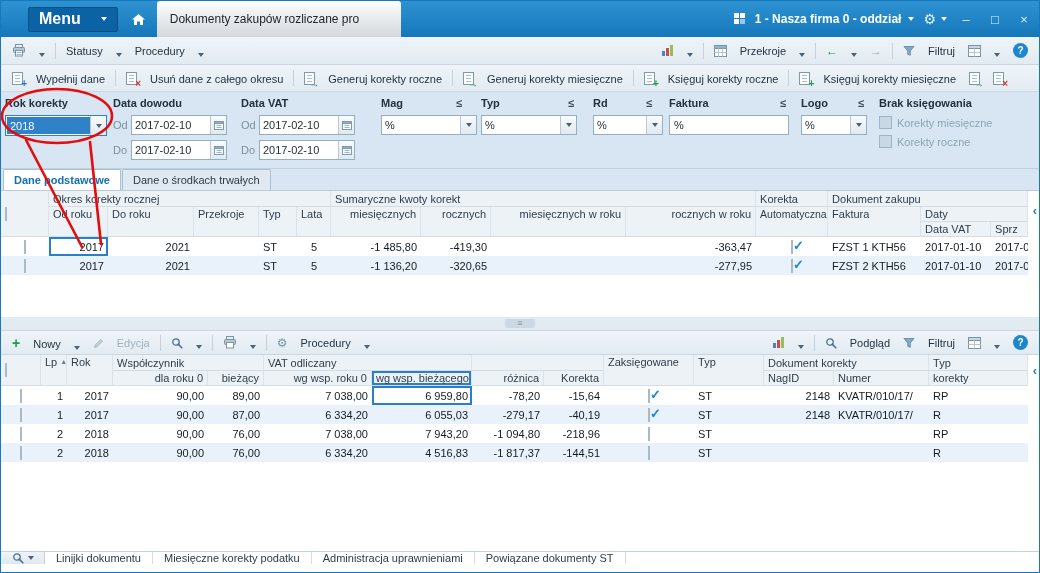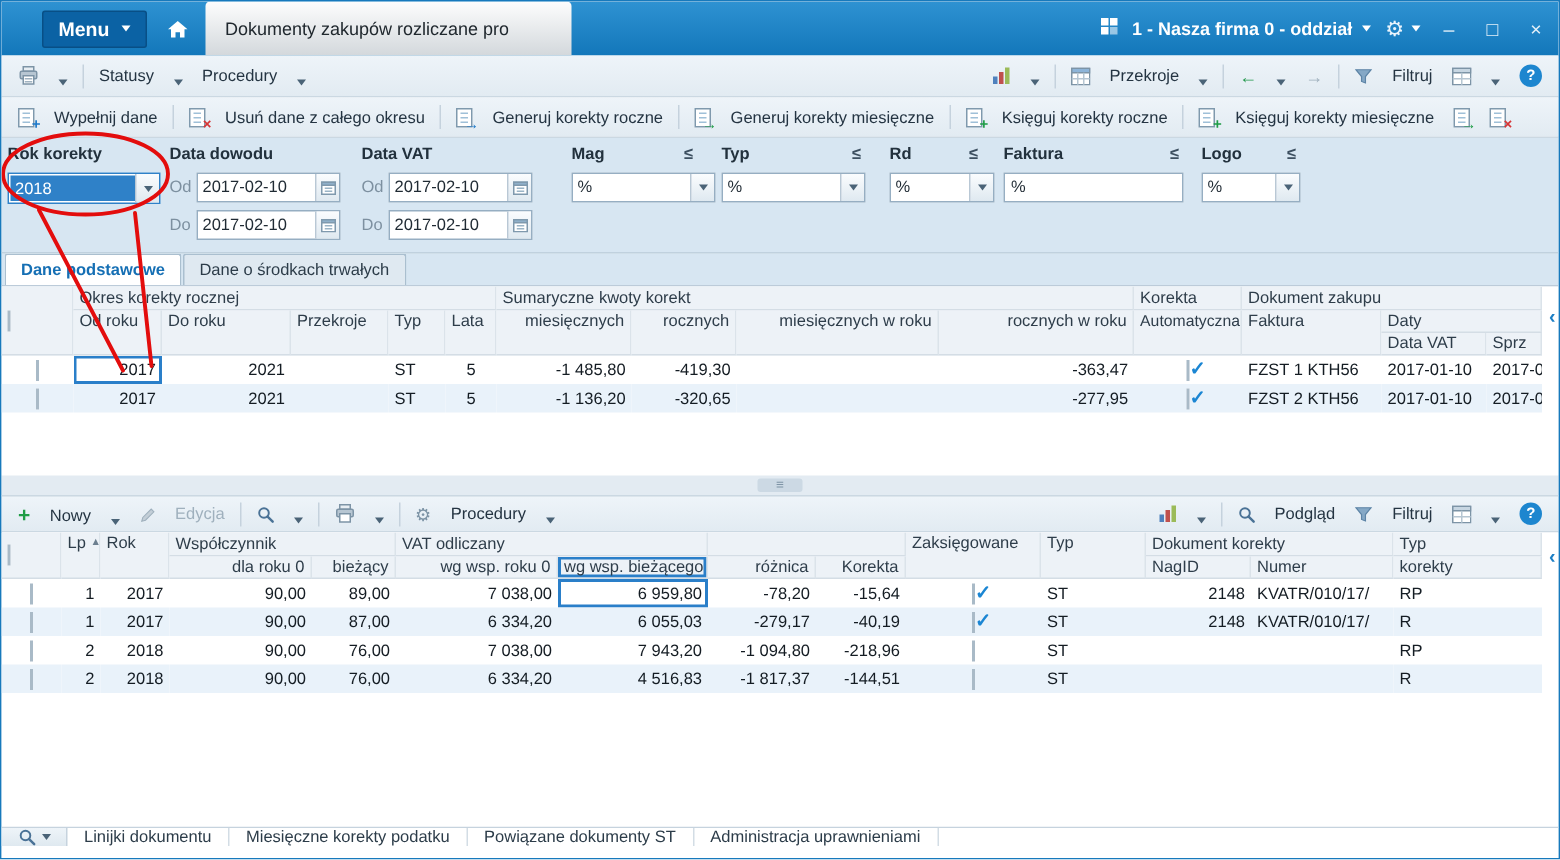--- a/index.html
+++ b/index.html
@@ -1,21 +1,21 @@
 <!DOCTYPE html>
 <html><head>
 <meta charset="utf-8">
 <style>
 *{box-sizing:border-box;margin:0;padding:0}
 body{font-family:"Liberation Sans",sans-serif;font-size:11px;color:#1f2a33;background:#fff}
 #app{position:relative;width:1040px;height:573px;border:1px solid #1779bc;overflow:hidden;background:#fff}
 
 
 .titlebar{height:36px;background:linear-gradient(180deg,#2e92d2,#1377ba);display:flex;align-items:stretch;overflow:hidden}
-.menu-btn{align-self:center;margin-left:27px;height:25px;display:flex;align-items:center;gap:8px;background:#0b62a4;border:1px solid #084f86;border-radius:2px;color:#fff;font-weight:bold;font-size:13px;padding:0 10px}
+.menu-btn{align-self:center;margin-left:27px;height:25px;display:flex;align-items:center;gap:20px;background:#0b62a4;border:1px solid #084f86;border-radius:2px;color:#fff;font-weight:bold;font-size:16px;padding:0 10px}
 .home{align-self:center;margin:0 11px 0 13px;display:flex}
 .doc-tab{display:flex;align-items:center;padding:0 13px;color:#d7e9f7;font-size:12px;white-space:nowrap;overflow:hidden;background:rgba(255,255,255,.08);margin-right:4px;border-radius:3px 3px 0 0;max-width:244px}
 .doc-tab.active{background:linear-gradient(180deg,#fdfdfd,#d3d8dc);color:#20282e;min-width:244px}
 .doc-tab span{overflow:hidden;white-space:nowrap}
 .tb-right{margin-left:auto;display:flex;align-items:center;gap:9px;padding-right:5px;color:#fff}
 .company{display:flex;align-items:center;gap:7px;font-weight:bold;font-size:12px;white-space:nowrap}
 .gearbtn{display:flex;align-items:center;gap:5px}
 .gear-glyph{font-size:14px;line-height:1;color:#eaf4fc}
 .winbtn{width:20px;text-align:center;font-size:13px;color:#e4f0f9}
 .car{width:0;height:0;border-left:3.5px solid transparent;border-right:3.5px solid transparent;border-top:4px solid #4a6377;display:inline-block;flex:0 0 auto}
@@ -382,20 +382,31 @@
     </div>
     <div class="fg" style="left:800px">
       <div class="flabel">Logo</div>
       <div class="frow">
         <div class="combo" style="width:66px">
           <span class="val">%</span>
           <span class="dbtn">
               <span class="car"></span>
             </span>
         </div>
+      </div>
+    </div>
+    <div class="fg" style="left:878px">
+      <div class="flabel">Brak księgowania</div>
+      <div class="fcb">
+        <span class="chk dis"></span>
+        <span>Korekty miesięczne</span>
+      </div>
+      <div class="fcb">
+        <span class="chk dis"></span>
+        <span>Korekty roczne</span>
       </div>
     </div>
     <span class="fop" style="left:455px">≤</span>
     <span class="fop" style="left:567px">≤</span>
     <span class="fop" style="left:645px">≤</span>
     <span class="fop" style="left:779px">≤</span>
     <span class="fop" style="left:857px">≤</span>
   </div>
 
   <div class="vtabs">
@@ -688,24 +699,24 @@
         </svg>
       <span class="car"></span>
     </div>
     <div class="btab">
         <span>Linijki dokumentu</span>
       </div>
     <div class="btab">
         <span>Miesięczne korekty podatku</span>
       </div>
     <div class="btab">
+        <span>Administracja uprawnieniami</span>
+      </div>
+    <div class="btab">
         <span>Powiązane dokumenty ST</span>
-      </div>
-    <div class="btab">
-        <span>Administracja uprawnieniami</span>
       </div>
   </div>
 
   <svg class="annotation" width="1040" height="573" viewBox="0 0 1040 573">
     <ellipse cx="56" cy="115" rx="55" ry="27" fill="none" stroke="#e30d0d" stroke-width="2.6"></ellipse>
     <line x1="25" y1="139" x2="81" y2="246" stroke="#e30d0d" stroke-width="2.6" stroke-linecap="round"></line>
     <line x1="89" y1="141" x2="100" y2="243" stroke="#e30d0d" stroke-width="2.6" stroke-linecap="round"></line>
   </svg>
 
 </div>

